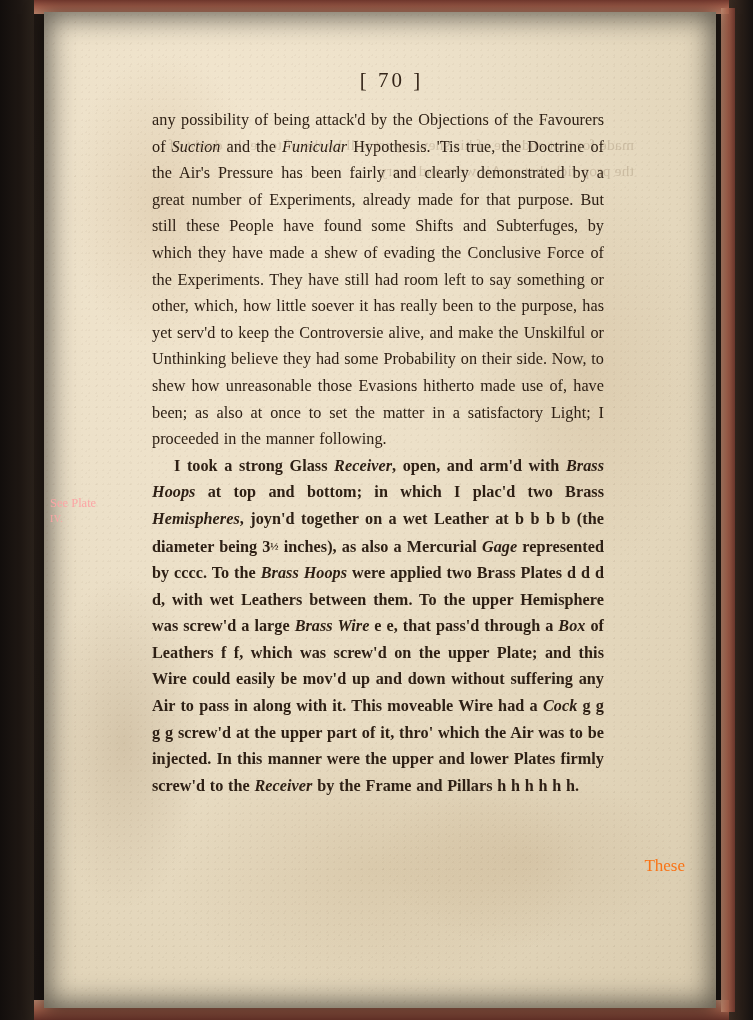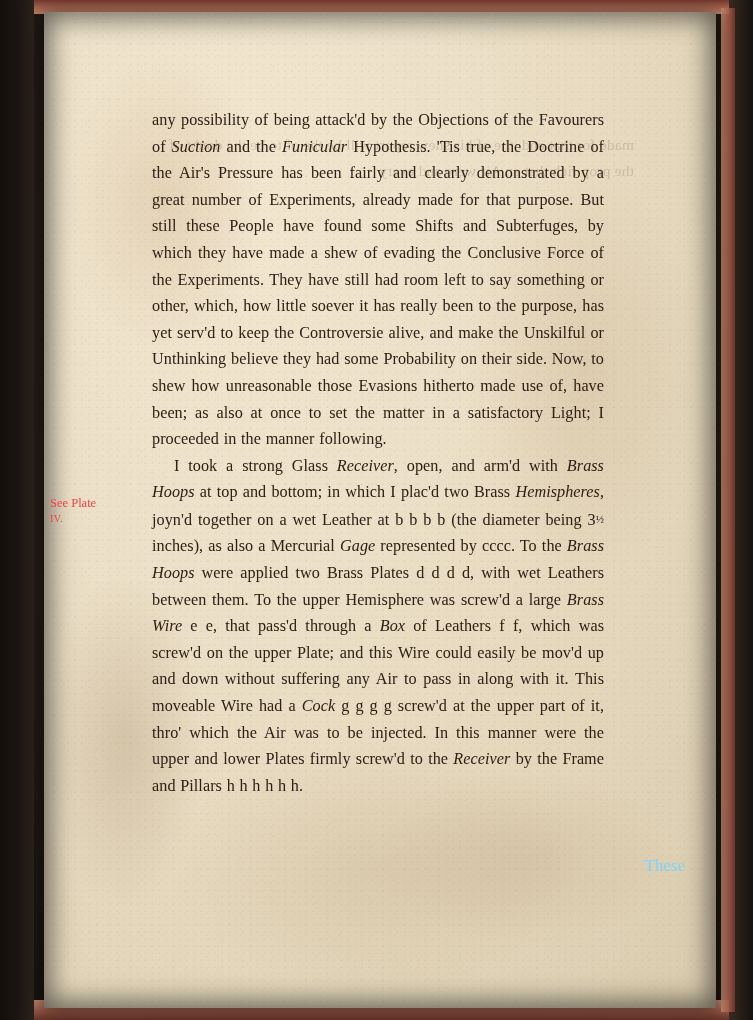--- a/index.html
+++ b/index.html
@@ -128,44 +128,44 @@
     font-size: 16.2px;
     line-height: 26.6px;
     color: #2e2015;
     text-align: justify;
     text-justify: inter-word;
     letter-spacing: .05px;
     word-spacing: .6px;
     margin-top: 7px;
   }
   .textblock p { margin: 0; }
-  .para-indent { text-indent: 22px; }
+  .para-indent { text-indent: 22px; font-weight: bold; }
   .it { font-style: italic; }
   .sm { font-size: 11px; vertical-align: .18em; }
 
   
   .marginnote {
     position: absolute;
     left: 50px;
     top: 496px;
     width: 96px;
     font-size: 12.5px;
     line-height: 15px;
-    color: #ef4444;
+    color: #fca5a5;
     text-align: left;
   }
   .marginnote .big { font-size: 10px; letter-spacing: .5px; }
 
   
   .catchword {
     position: absolute;
     right: 68px;
     top: 856px;
     font-size: 17px;
-    color: #7dd3fc;
+    color: #f97316;
     margin-left: 12px;
   }
 
   
   .smudge {
     position: absolute;
     left: 155px;
     top: 888px;
     font-size: 11px;
     color: rgba(90,65,42,.30);
@@ -201,20 +201,21 @@
     <div class="stain s2"></div>
     <div class="stain s3"></div>
     <div class="stain s4"></div>
     <div class="stain s5"></div>
 
     <div class="showthrough">made for that end. the of his shew report will be the of to be the doubt of the prop rich that an Air were and every</div>
 
     <div class="noise"></div>
   </div>
 
+  <div class="pagenum">[ 70 ]</div>
 
   <div class="marginnote">
     <div>See Plate</div>
     <div class="big">IV.</div>
   </div>
 
   <div class="textblock">
     <p class="para">any possibility of being attack'd by the Objections of the Favourers of <span class="it">Suction</span> and the <span class="it">Funicular</span> Hypothesis. 'Tis true, the Doctrine of the Air's Pressure has been fairly and clearly demonstrated by a great number of Experiments, already made for that purpose. But still these People have found some Shifts and Subterfuges, by which they have made a shew of evading the Conclusive Force of the Experiments. They have still had room left to say something or other, which, how little soever it has really been to the purpose, has yet serv'd to keep the Controversie alive, and make the Unskilful or Unthinking believe they had some Probability on their side. Now, to shew how unreasonable those Evasions hitherto made use of, have been; as also at once to set the matter in a satisfactory Light; I proceeded in the manner following.</p>
     <p class="para para-indent">I took a strong Glass <span class="it">Receiver</span>, open, and arm'd with <span class="it">Brass <span class="it">Hoops</span></span> at top and bottom; in which I plac'd two Brass <span class="it">Hemispheres</span>, joyn'd together on a wet Leather at b b b b (the diameter being 3<span class="sm">½</span> inches), as also a Mercurial <span class="it">Gage</span> represented by cccc. To the <span class="it">Brass <span class="it">Hoops</span></span> were applied two Brass Plates d d d d, with wet Leathers between them. To the upper Hemisphere was screw'd a large <span class="it">Brass Wire</span> e e, that pass'd through a <span class="it">Box</span> of Leathers f f, which was screw'd on the upper Plate; and this Wire could easily be mov'd up and down without suffering any Air to pass in along with it. This moveable Wire had a <span class="it">Cock</span> g g g g screw'd at the upper part of it, thro' which the Air was to be injected. In this manner were the upper and lower Plates firmly screw'd to the <span class="it">Receiver</span> by the Frame and Pillars h h h h h h.</p>
   </div>

